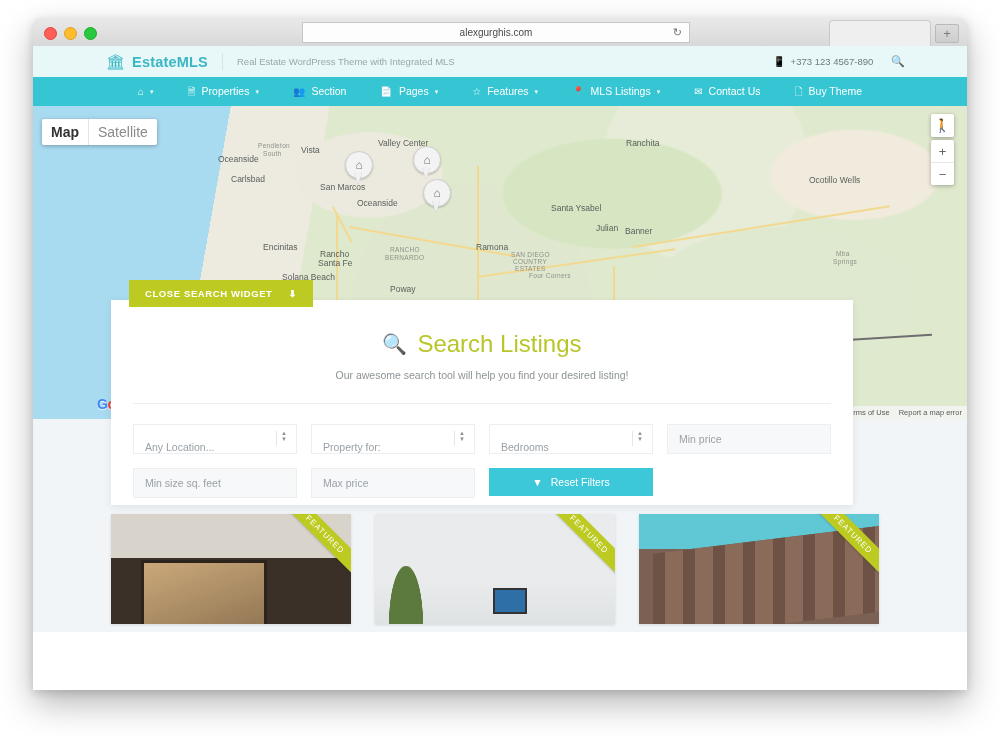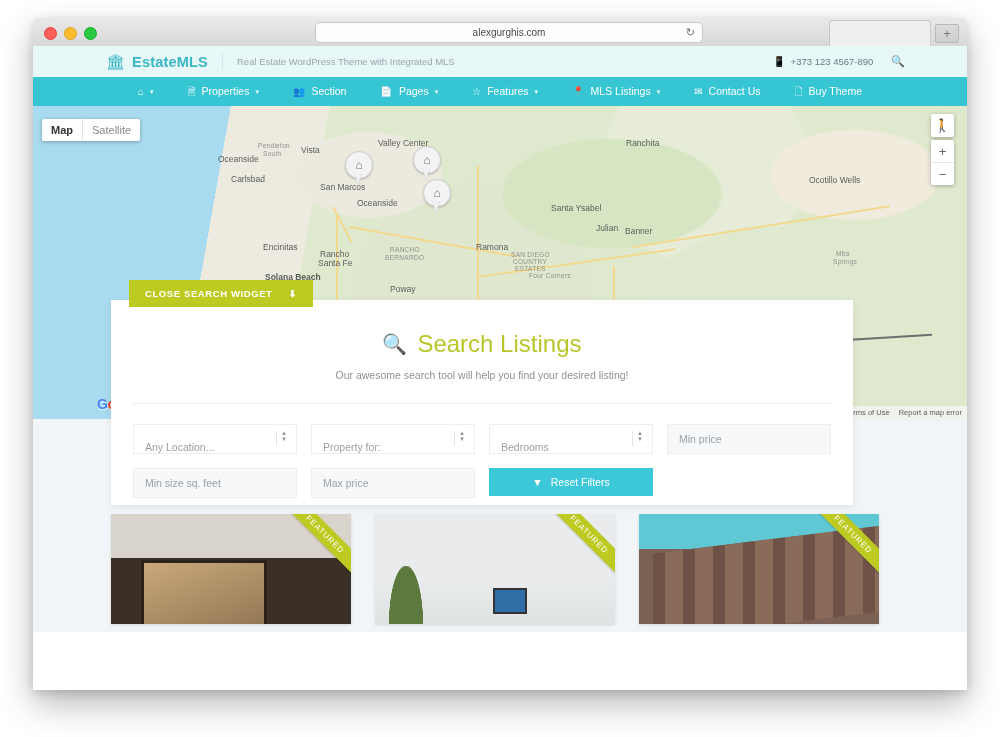--- a/index.html
+++ b/index.html
@@ -18,22 +18,22 @@
   .chrome-top{
     height:28px;background:linear-gradient(#e9e9e9,#d8d8d8);
     border-bottom:1px solid #bdbdbd;position:relative;
   }
   .traffic{position:absolute;left:11px;top:9px;display:flex;gap:7px;}
   .dot{width:11px;height:11px;border-radius:50%;}
   .dot.red{background:#fe5f57;border:1px solid #e0443e;}
   .dot.yellow{background:#febc2e;border:1px solid #dea123;}
   .dot.green{background:#28c840;border:1px solid #1aab29;}
   .urlbar{
-    position:absolute;left:282px;top:4px;width:386px;height:19px;
-    background:#fdfdfd;border:1px solid #c6c6c6;border-radius:5px;
+    position:absolute;left:269px;top:4px;width:386px;height:19px;
+    background:#fdfdfd;border:1px solid #c6c6c6;border-radius:0;
     display:flex;align-items:center;justify-content:center;
     font-size:10px;color:#4a4a4a;
   }
   .reload{position:absolute;right:7px;top:3px;font-size:11px;color:#6f6f6f;}
   .newtab{
     position:absolute;right:8px;top:6px;width:22px;height:17px;
     background:linear-gradient(#dcdcdc,#cdcdcd);border:1px solid #b9b9b9;
     border-radius:2px;display:flex;align-items:center;justify-content:center;
     font-size:13px;color:#7b7b7b;line-height:1;
   }
@@ -105,21 +105,21 @@
   .pin .tip{
     position:absolute;left:9px;top:21px;width:0;height:0;
     border-left:4px solid transparent;border-right:4px solid transparent;
     border-top:12px solid #f1f1f1;filter:drop-shadow(0 1px 0 #d0d0d0);
   }
   .pin .home{font-size:12px;color:#6f7477;line-height:1;}
   
   .map-type{
     position:absolute;left:9px;top:13px;display:flex;
     background:#fff;border-radius:2px;box-shadow:0 1px 4px rgba(0,0,0,.3);
-    font-size:11px;overflow:hidden;
+    font-size:14px;overflow:hidden;
   }
   .map-type div{padding:5px 9px;color:#8a8a8a;}
   .map-type div.active{color:#333;font-weight:bold;border-right:1px solid #e3e3e3;}
   .pegman{
     position:absolute;right:13px;top:8px;width:23px;height:23px;background:#fff;
     border-radius:2px;box-shadow:0 1px 4px rgba(0,0,0,.3);
     display:flex;align-items:center;justify-content:center;font-size:13px;color:#e8a33d;
   }
   .zoomctl{
     position:absolute;right:13px;top:34px;width:23px;background:#fff;
@@ -322,21 +322,21 @@
           <div class="map-label" style="left: 230px; top: 136px;">Encinitas</div>
           <div class="map-label" style="left: 287px; top: 143px;">Rancho</div>
           <div class="map-label" style="left: 285px; top: 152px;">Santa Fe</div>
           <div class="map-label" style="left: 428px; top: 136px; padding-left: 15px;">Ramona</div>
           <div class="map-label sm" style="left: 357px; top: 140px;">RANCHO</div>
           <div class="map-label sm" style="left: 352px; top: 148px;">BERNARDO</div>
           <div class="map-label sm" style="left: 478px; top: 145px;">SAN DIEGO</div>
           <div class="map-label sm" style="left: 480px; top: 152px;">COUNTRY</div>
           <div class="map-label sm" style="left: 482px; top: 159px;">ESTATES</div>
           <div class="map-label sm" style="left: 496px; top: 166px;">Four Corners</div>
-          <div class="map-label" style="left: 232px; top: 166px; font-weight: bold;">Solana Beach</div>
+          <div class="map-label" style="left: 249px; top: 166px;">Solana Beach</div>
           <div class="map-label" style="left: 247px; top: 181px;">Del Mar</div>
           <div class="map-label" style="left: 357px; top: 178px;">Poway</div>
           <div class="map-label sm" style="left: 803px; top: 144px;">Mba</div>
           <div class="map-label sm" style="left: 800px; top: 152px;">Springs</div>
           <div class="map-label" style="left: 550px; top: 228px;">Tecate</div>
           <div class="map-label sm" style="left: 343px; top: 236px;">SAN YSIDRO</div>
           <div class="map-label sm" style="left: 400px; top: 234px;">OTAY MESA</div>
         </div>
       <div id="map-pins">
           <div class="pin" style="left: 312px; top: 45px;">

